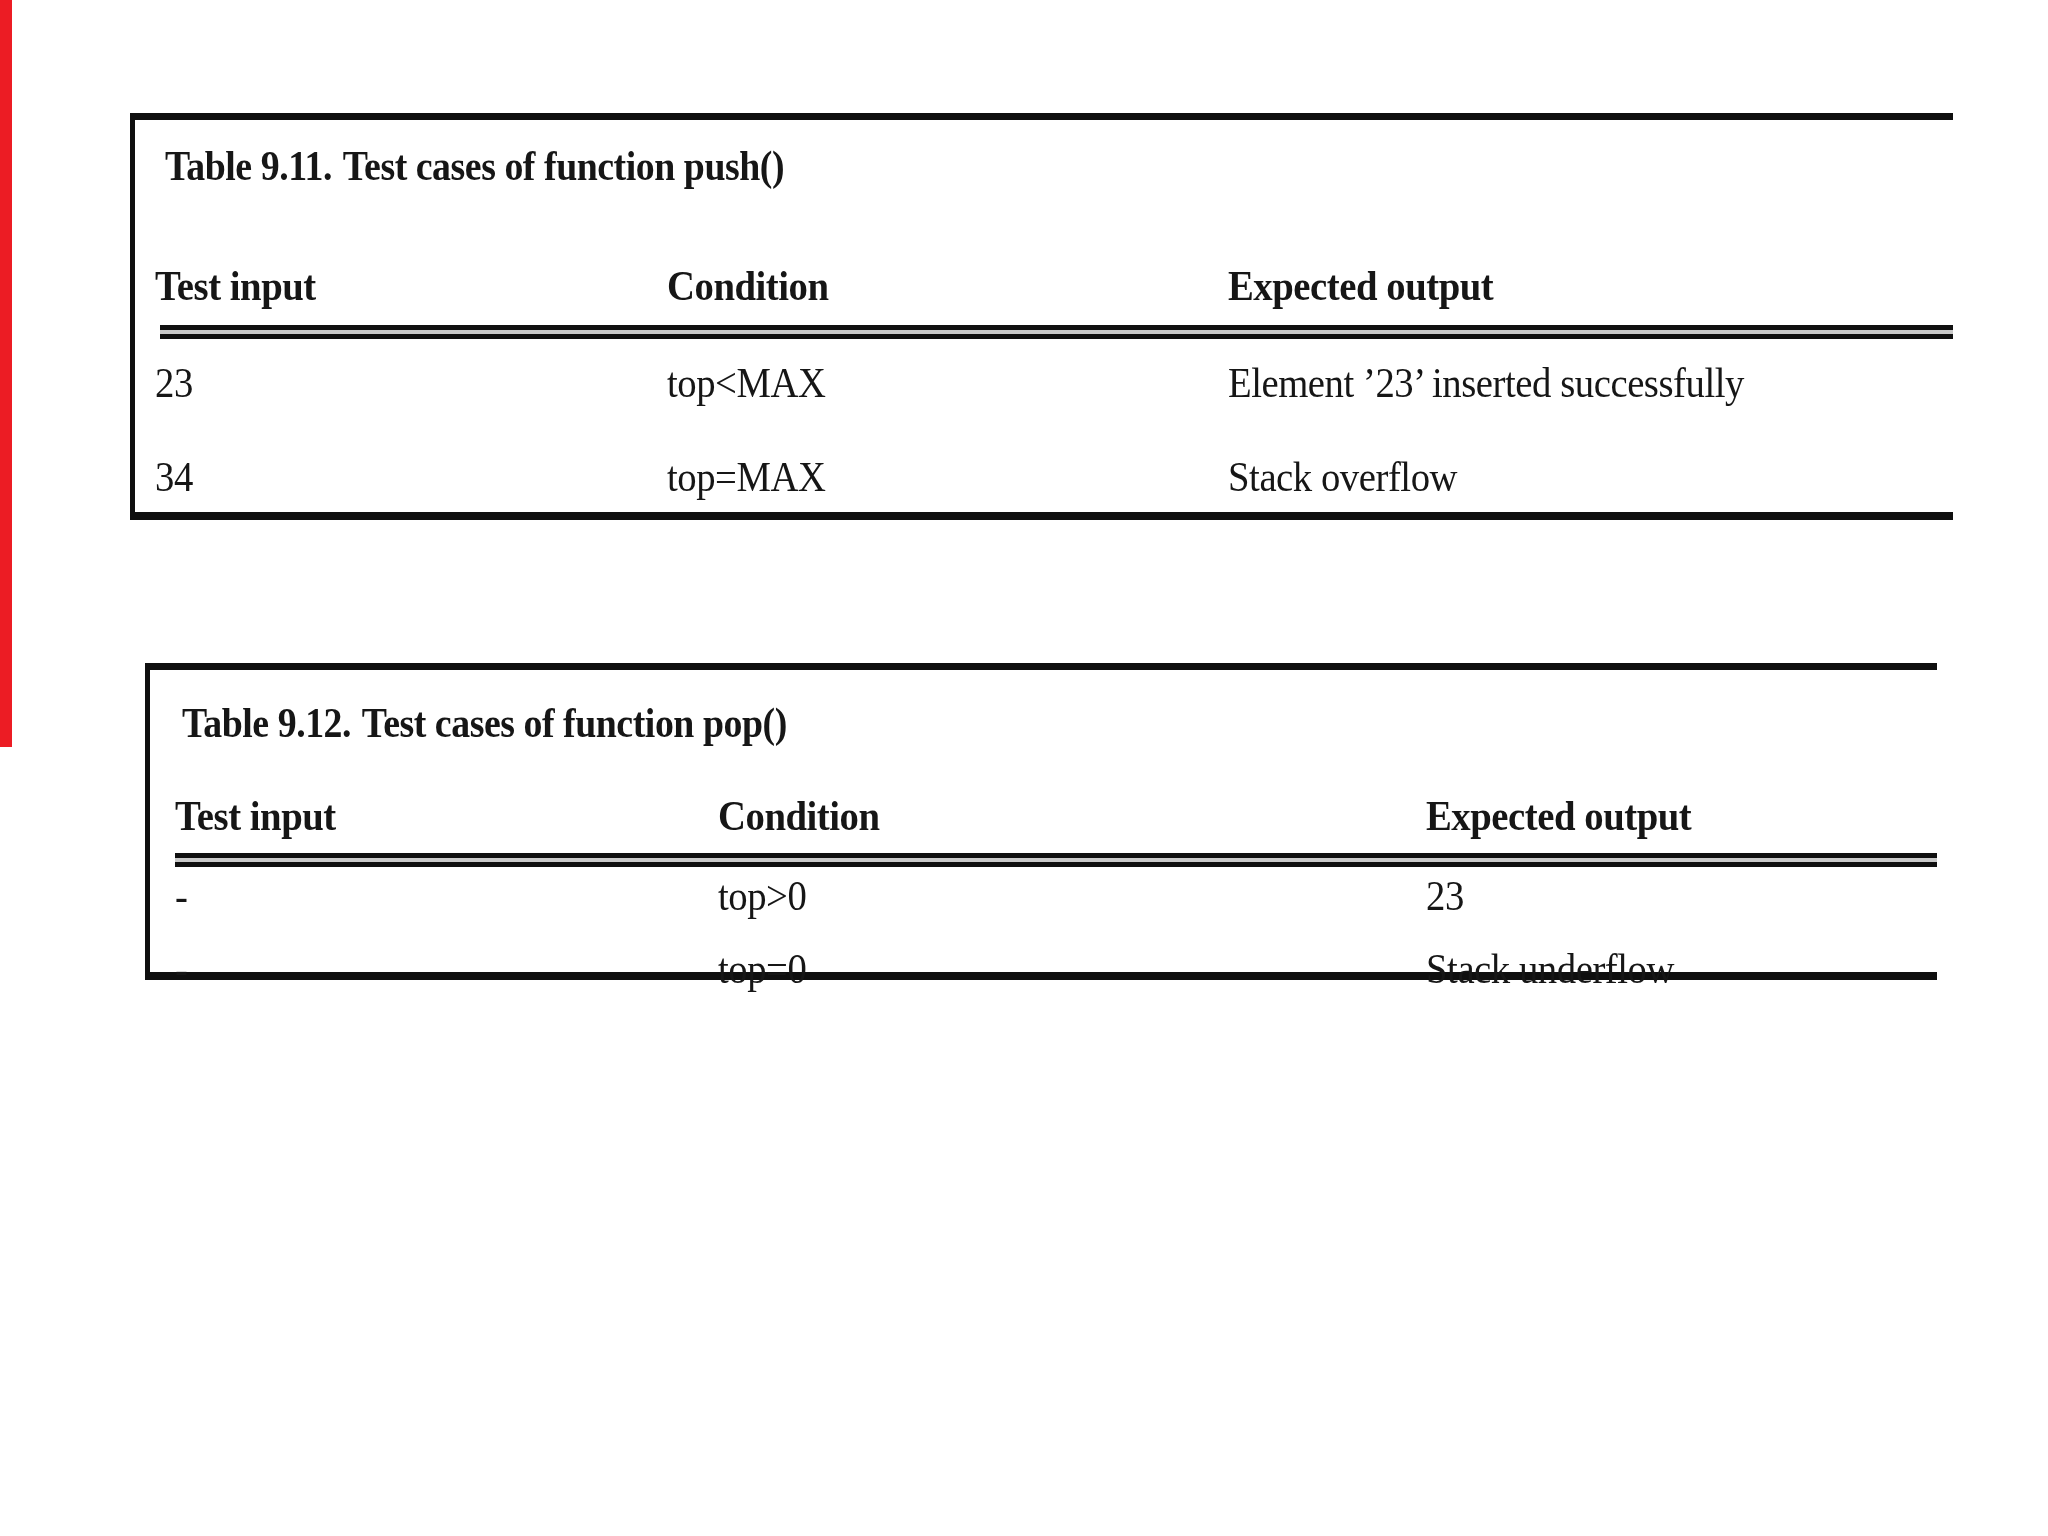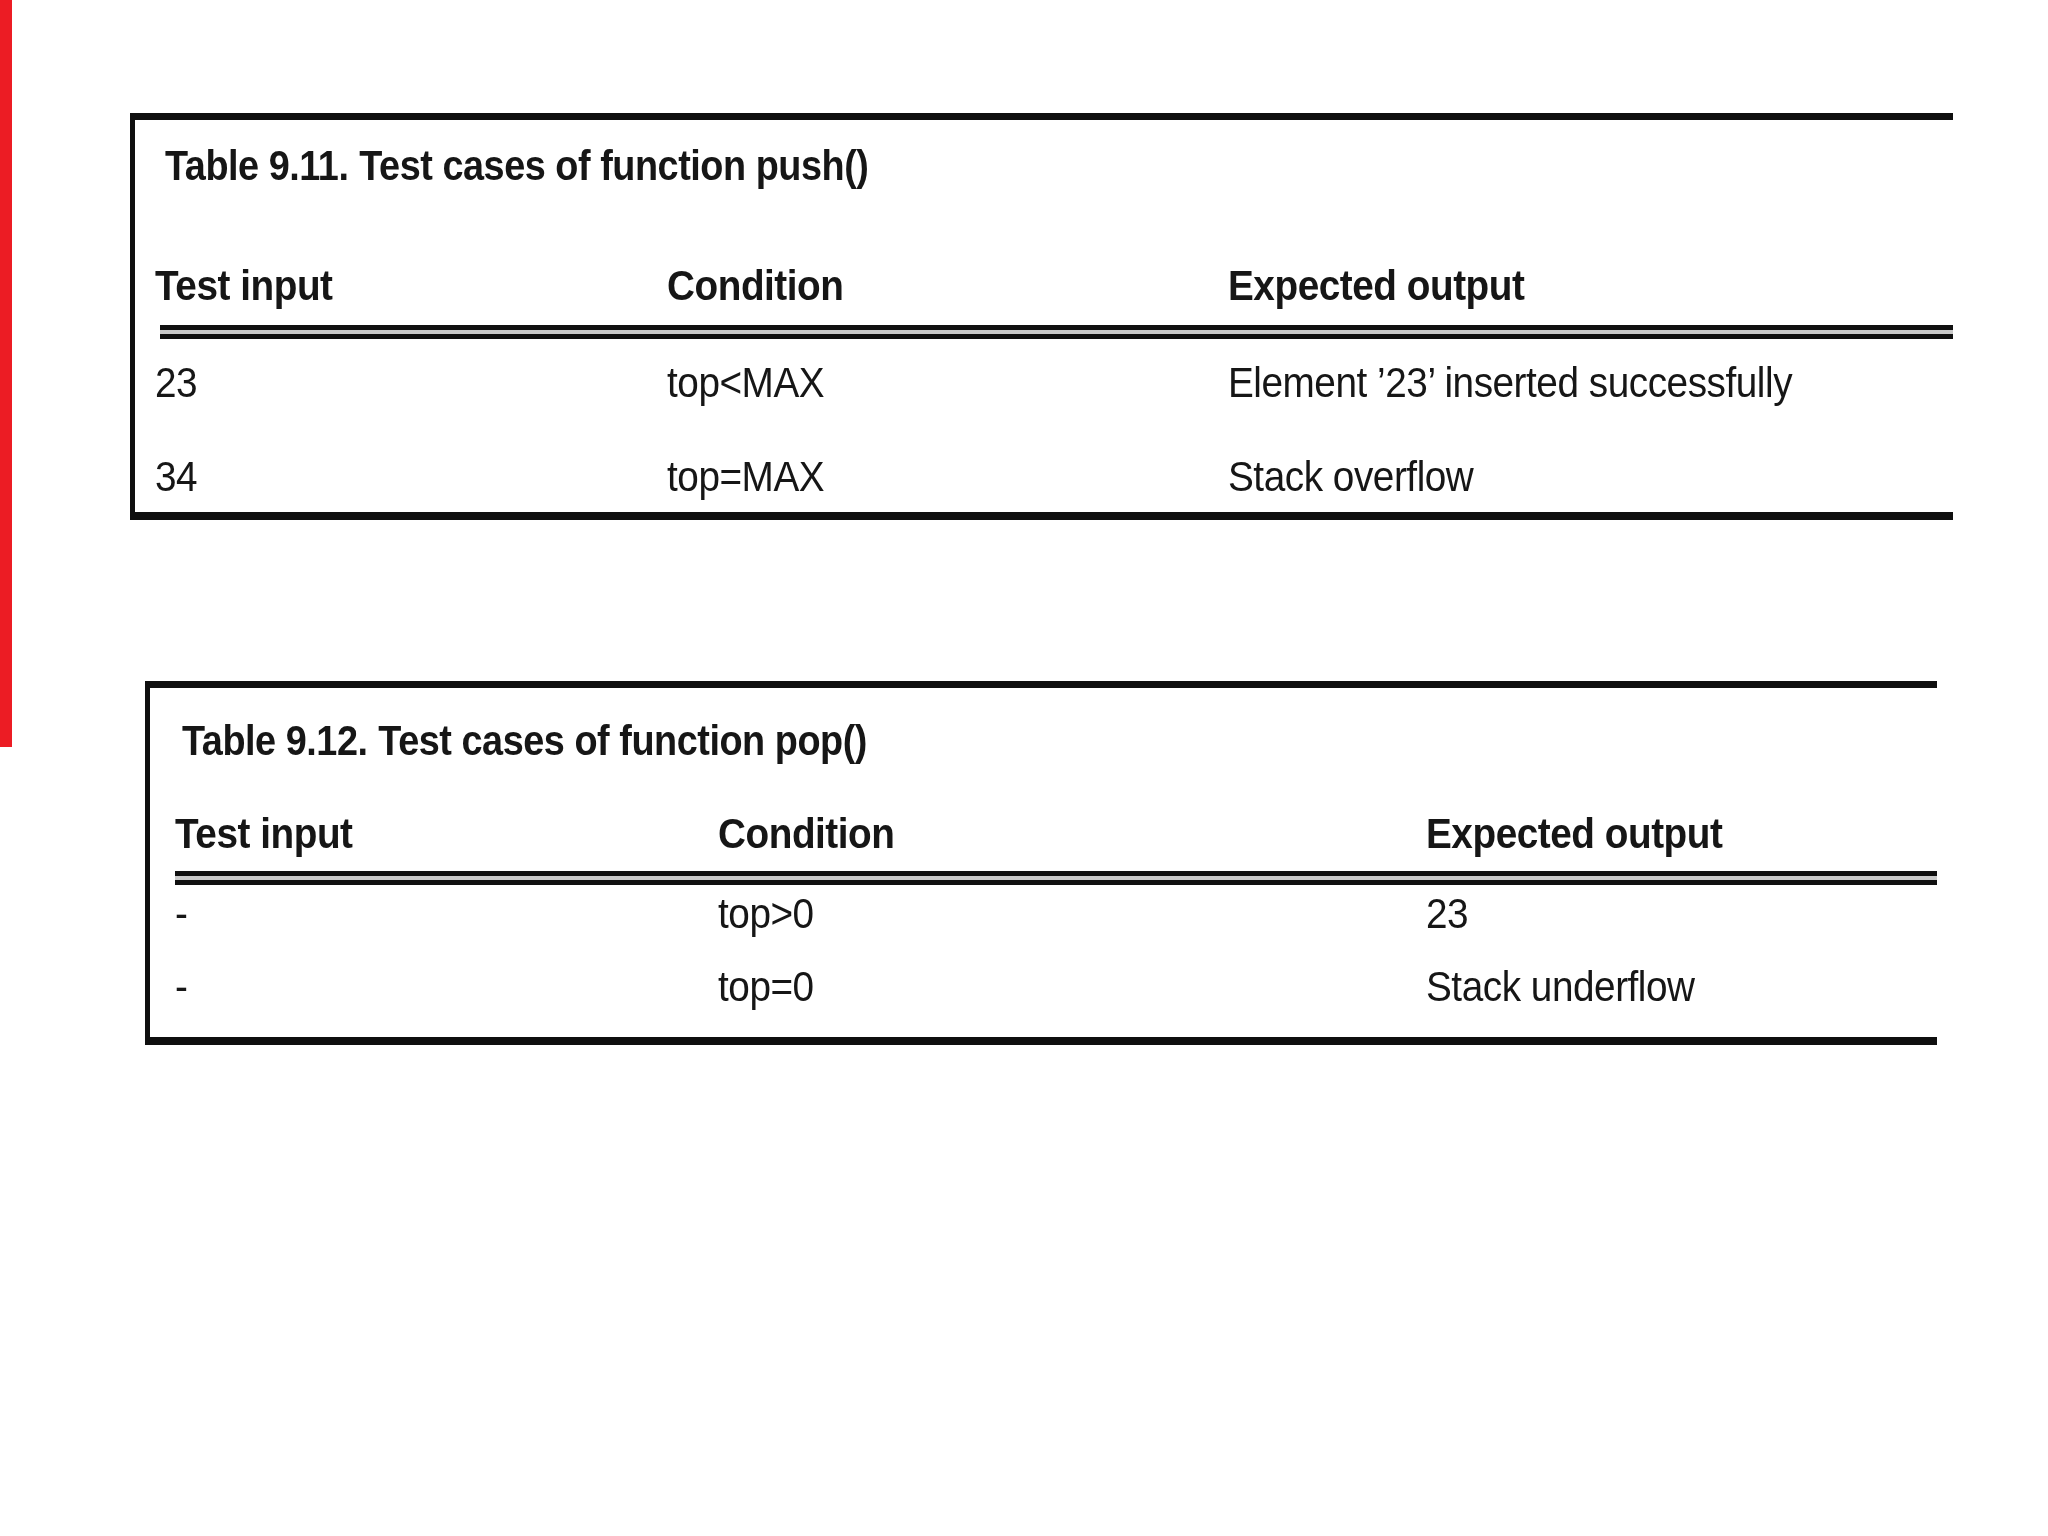--- a/index.html
+++ b/index.html
@@ -2,42 +2,42 @@
 <html><head>
 <meta charset="utf-8">
 <style>
   html, body { margin: 0; padding: 0; background: #ffffff; }
   .stage {
     position: relative;
     width: 2048px;
     height: 1536px;
     background: #ffffff;
     overflow: hidden;
-    font-family: Liberation Sans, sans-serif;
+    font-family: Liberation Serif, serif;
     color: #161616;
   }
 
   
   .red-bar {
     position: absolute;
     left: 0; top: 0;
     width: 12px; height: 747px;
   }
 
   
   .tbox {
     position: absolute;
     box-sizing: border-box;
     border-top: 7px solid #0f0f0f;
     border-left: 5px solid #0f0f0f;
     border-bottom: 8px solid #0f0f0f;
     background: #ffffff;
   }
   .t911 { left: 130px; top: 113px; width: 1823px; height: 407px; }
-  .t912 { left: 145px; top: 681px; width: 1792px; height: 364px; }
+  .t912 { left: 145px; top: 663px; width: 1792px; height: 317px; }
 
   .txt {
     position: absolute;
     white-space: nowrap;
     font-size: 43px;
     line-height: 1.05;
     letter-spacing: -0.5px;
     transform: scaleX(0.9);
     transform-origin: 0 0;
     color: #161616;

